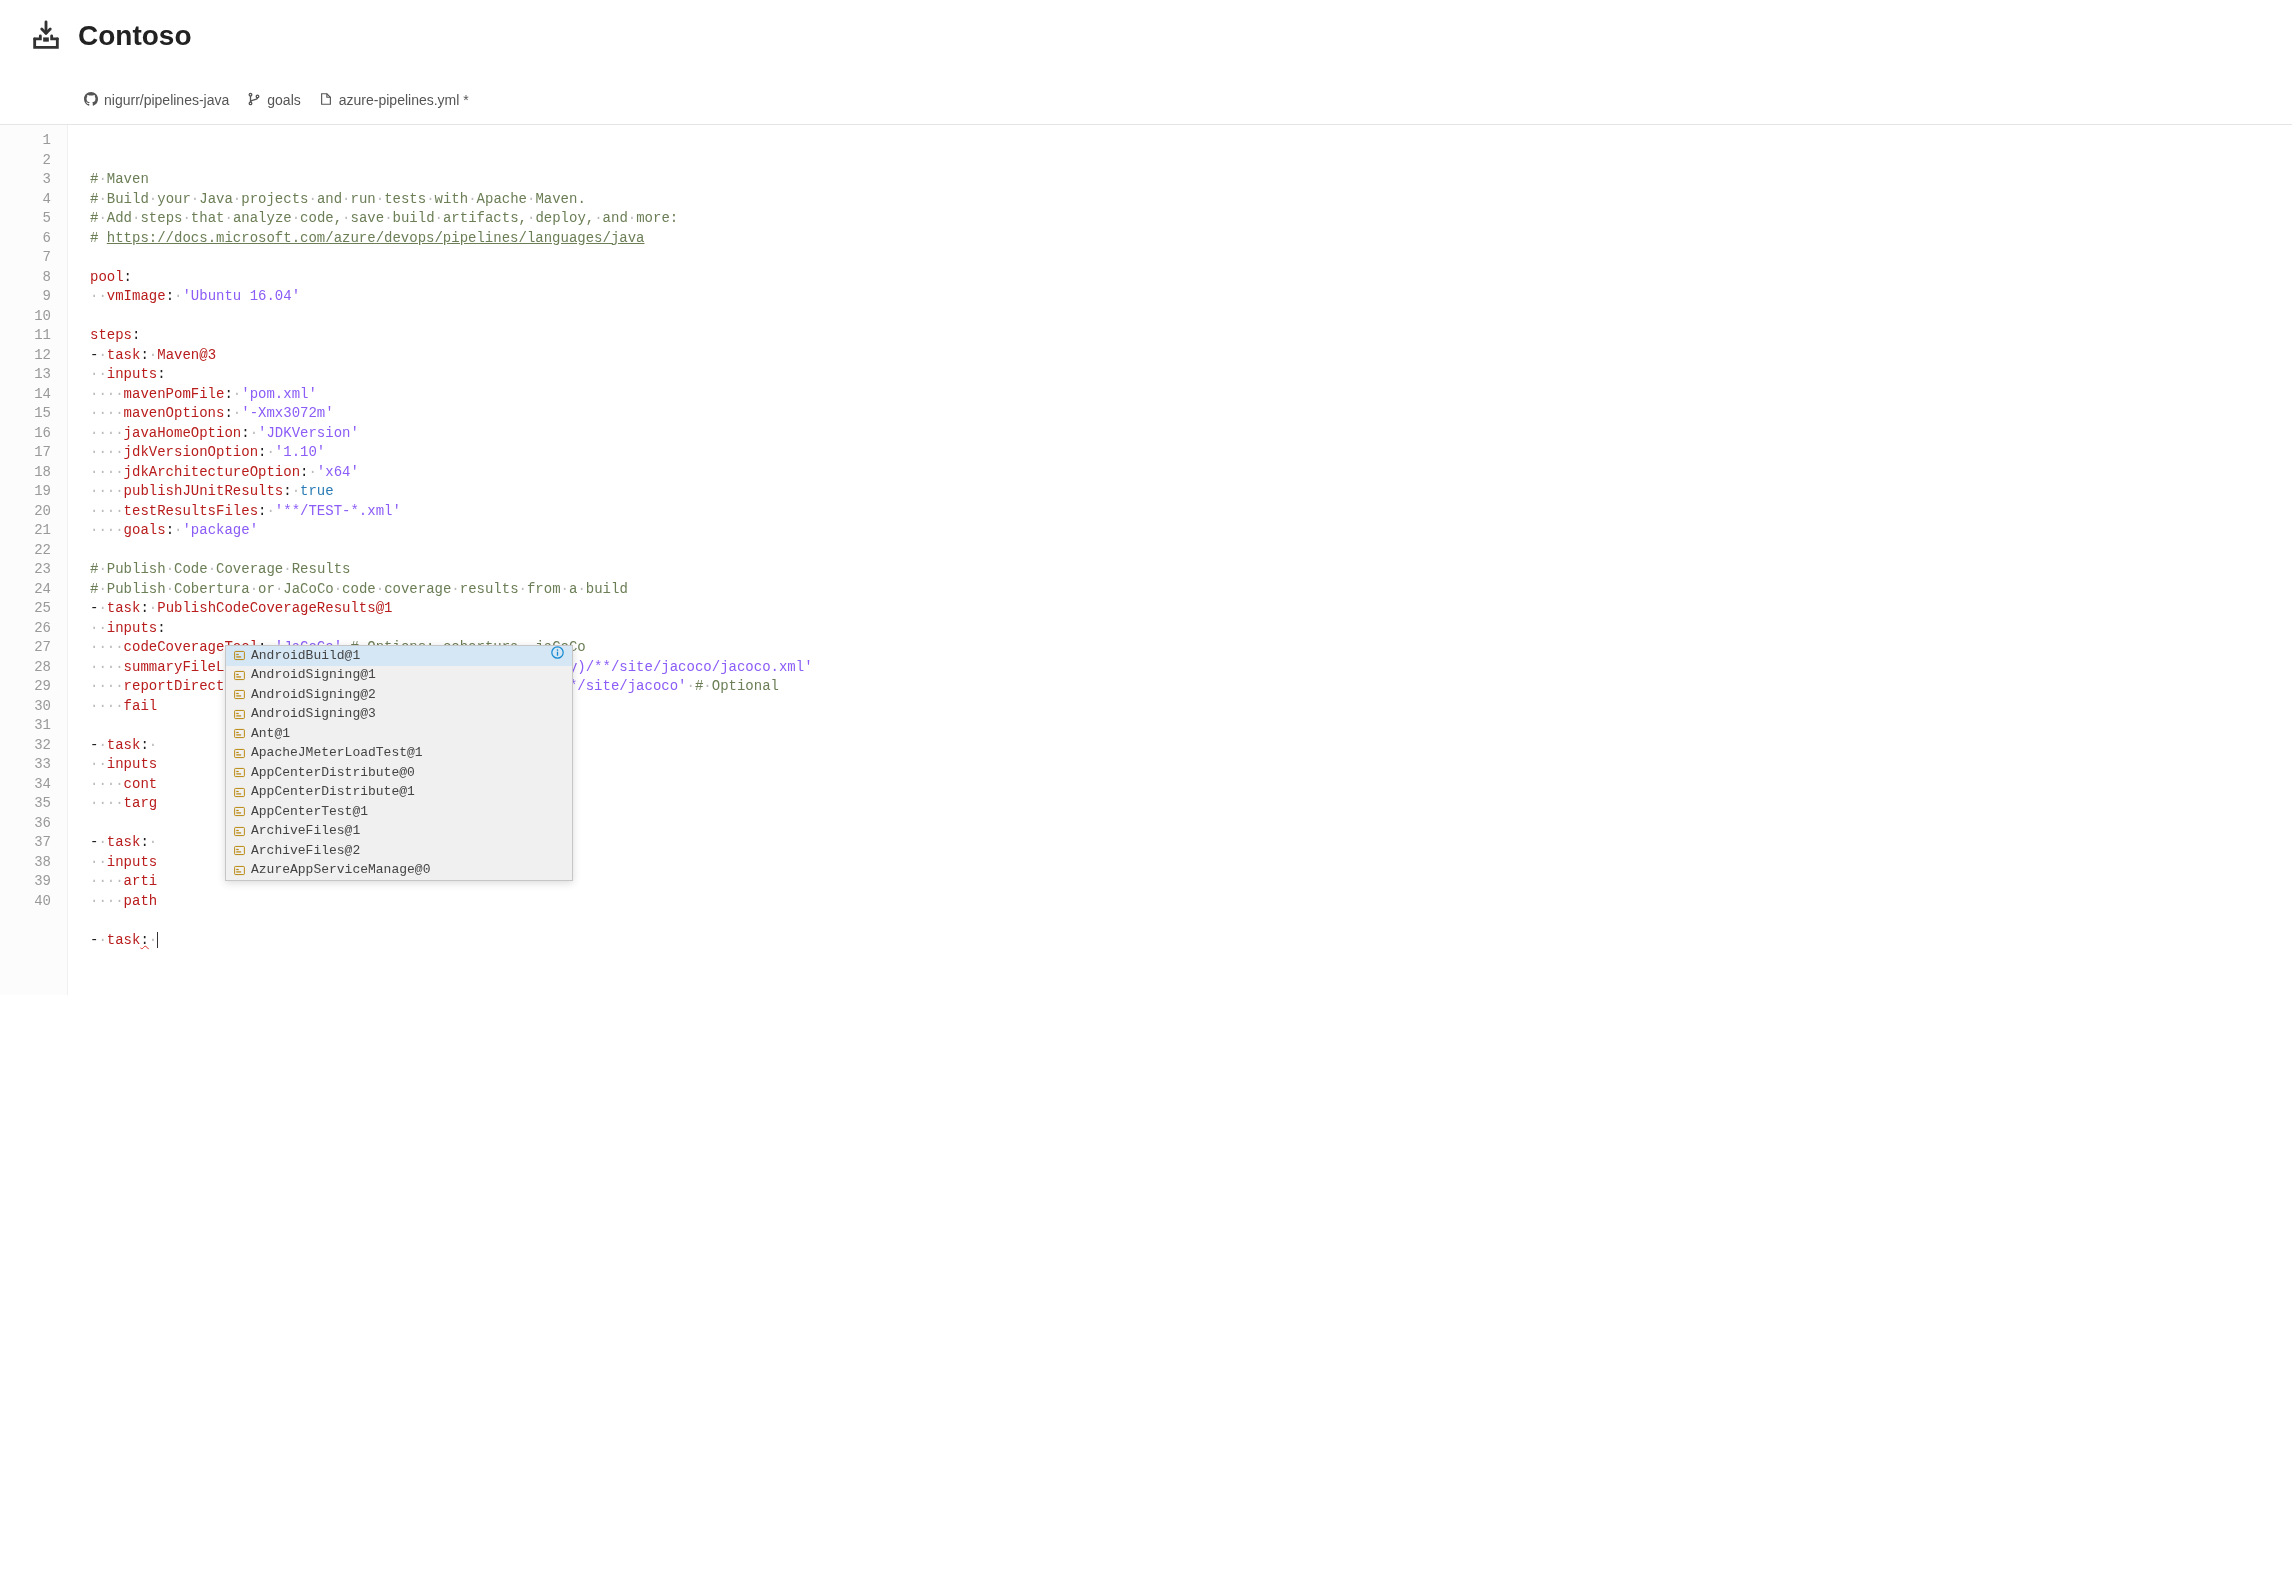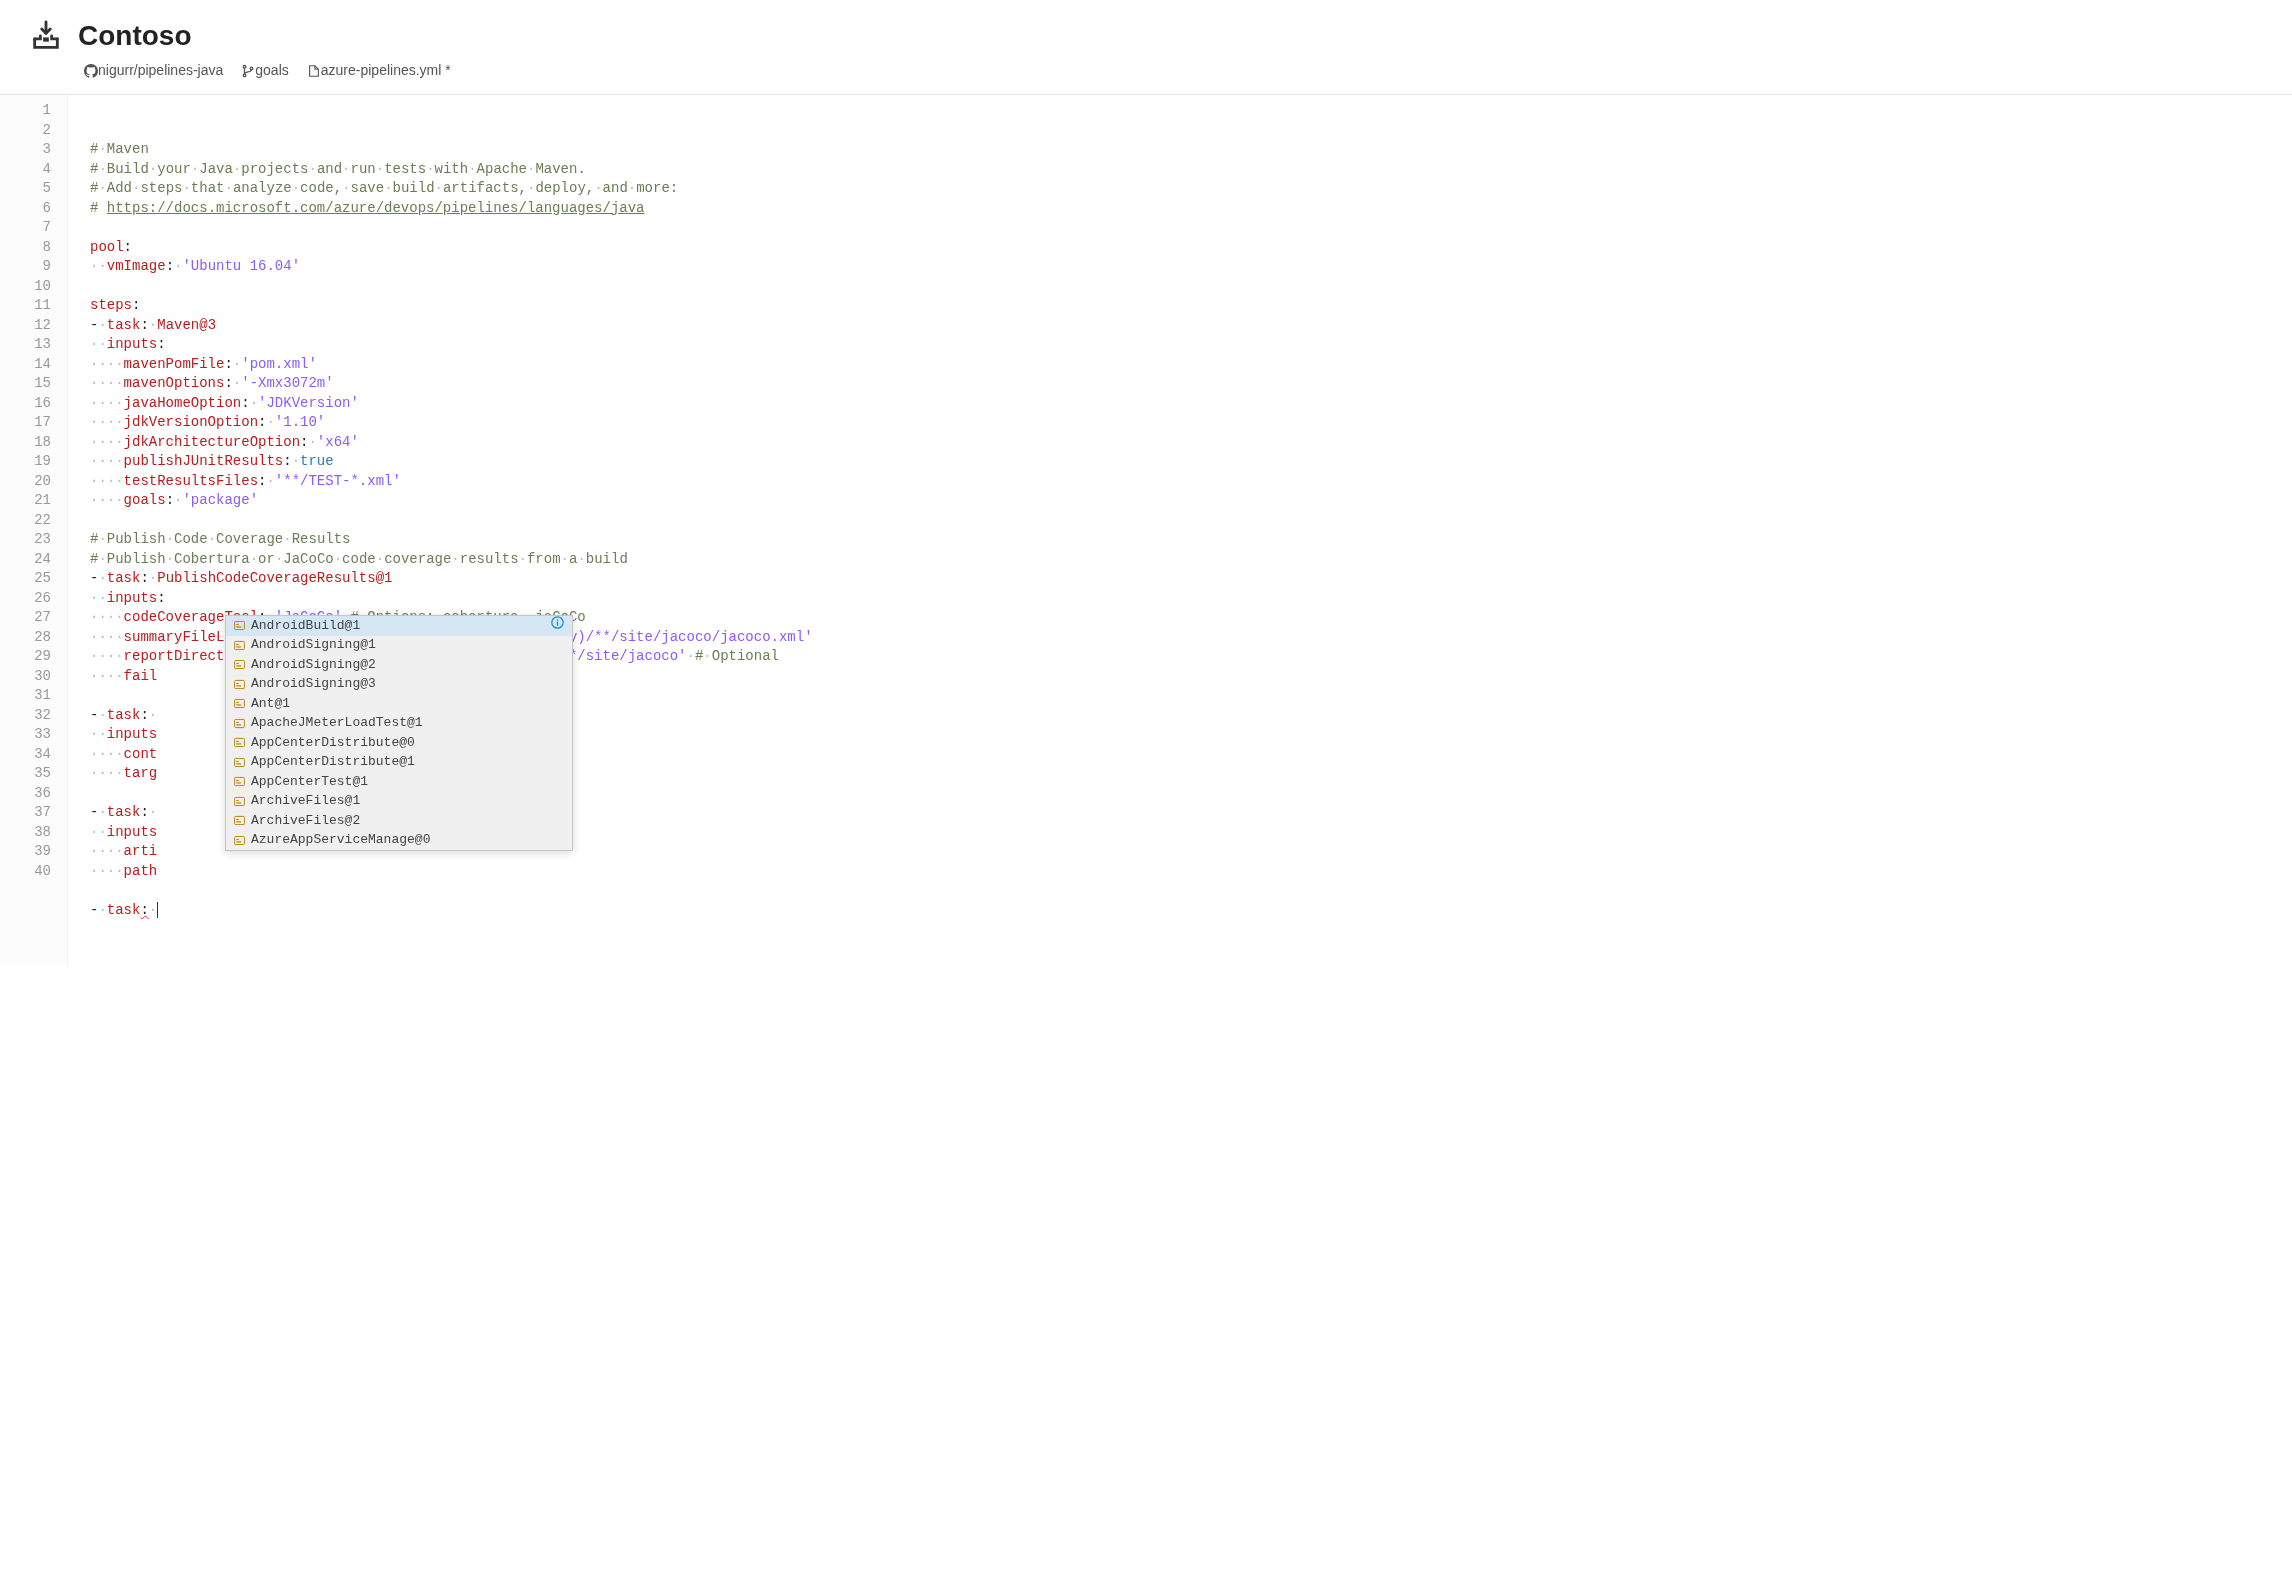--- a/index.html
+++ b/index.html
@@ -29,21 +29,23 @@
     .breadcrumb {
       display: flex;
       align-items: center;
       gap: 18px;
       padding: 8px 0 16px 84px;
       font-size: 14px;
       color: #555;
     }
     .breadcrumb-item {
       display: flex;
-      align-items: flex-end;
+      align-items: flex-start;
+      gap: 6px;
+      margin-top: 30px;
     }
     .breadcrumb-icon {
       width: 14px;
       height: 14px;
       display: inline-flex;
       align-items: center;
       justify-content: center;
     }
     .editor {
       border-top: 1px solid #e5e5e5;

